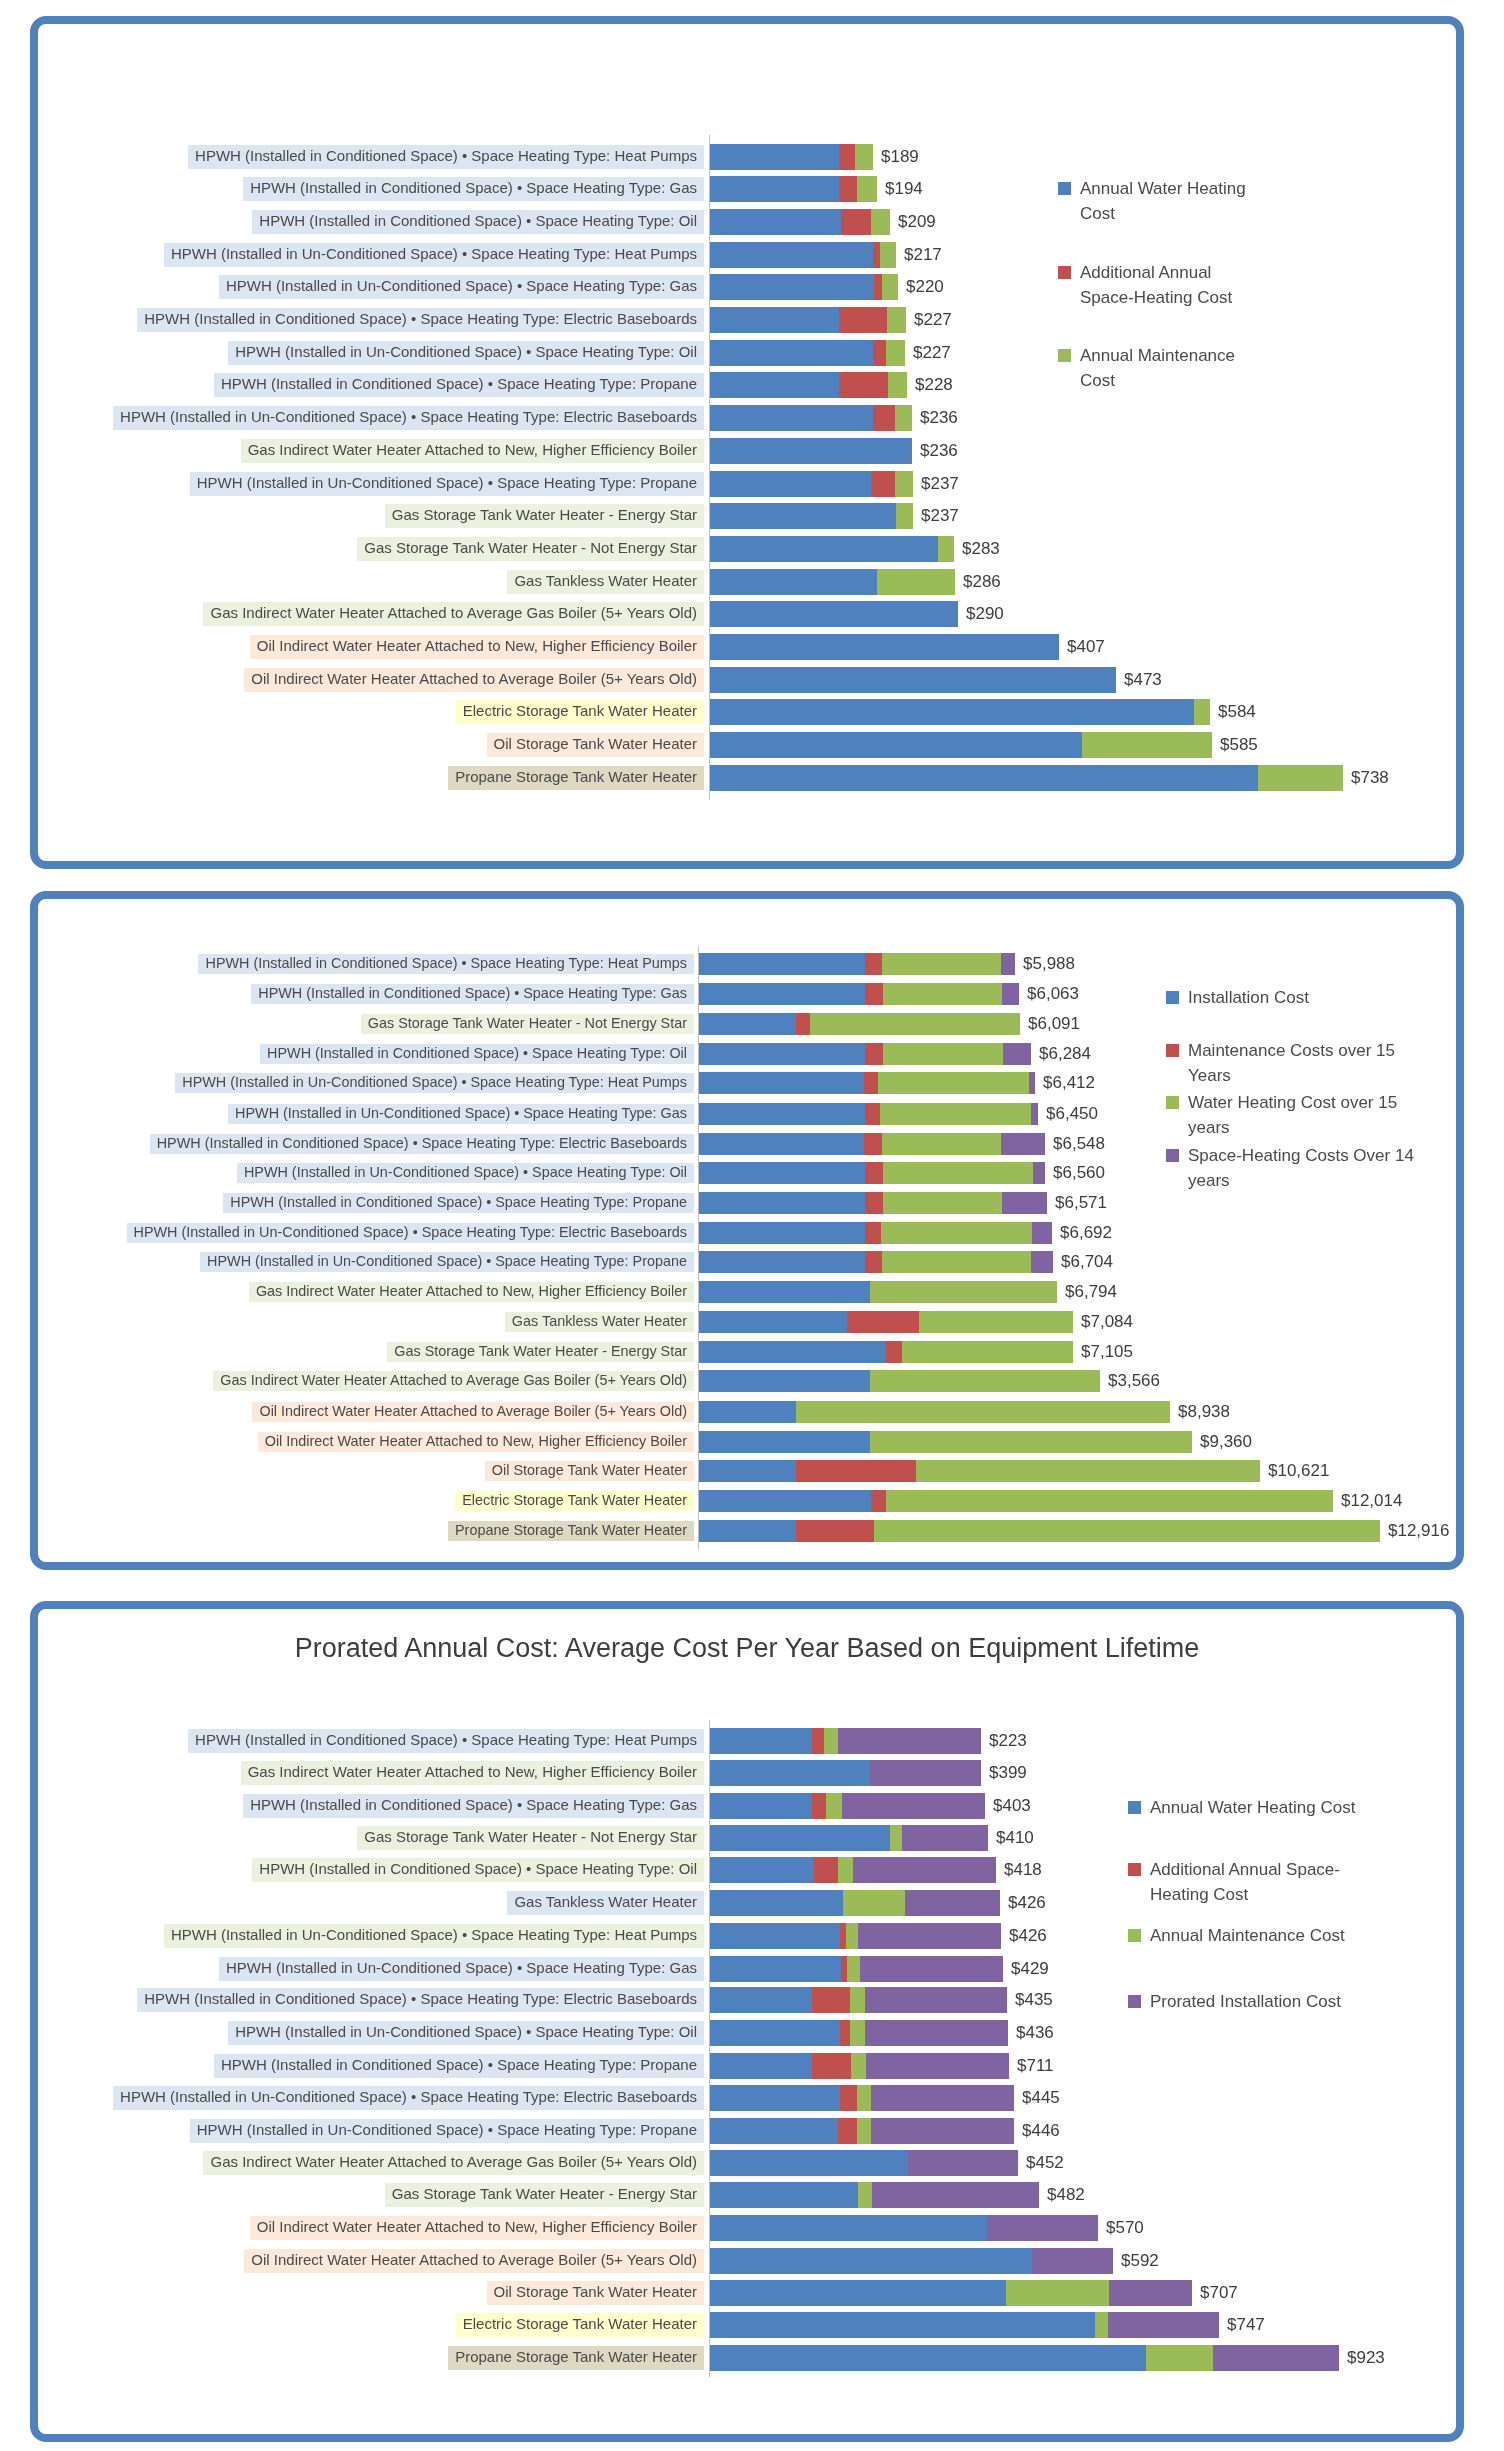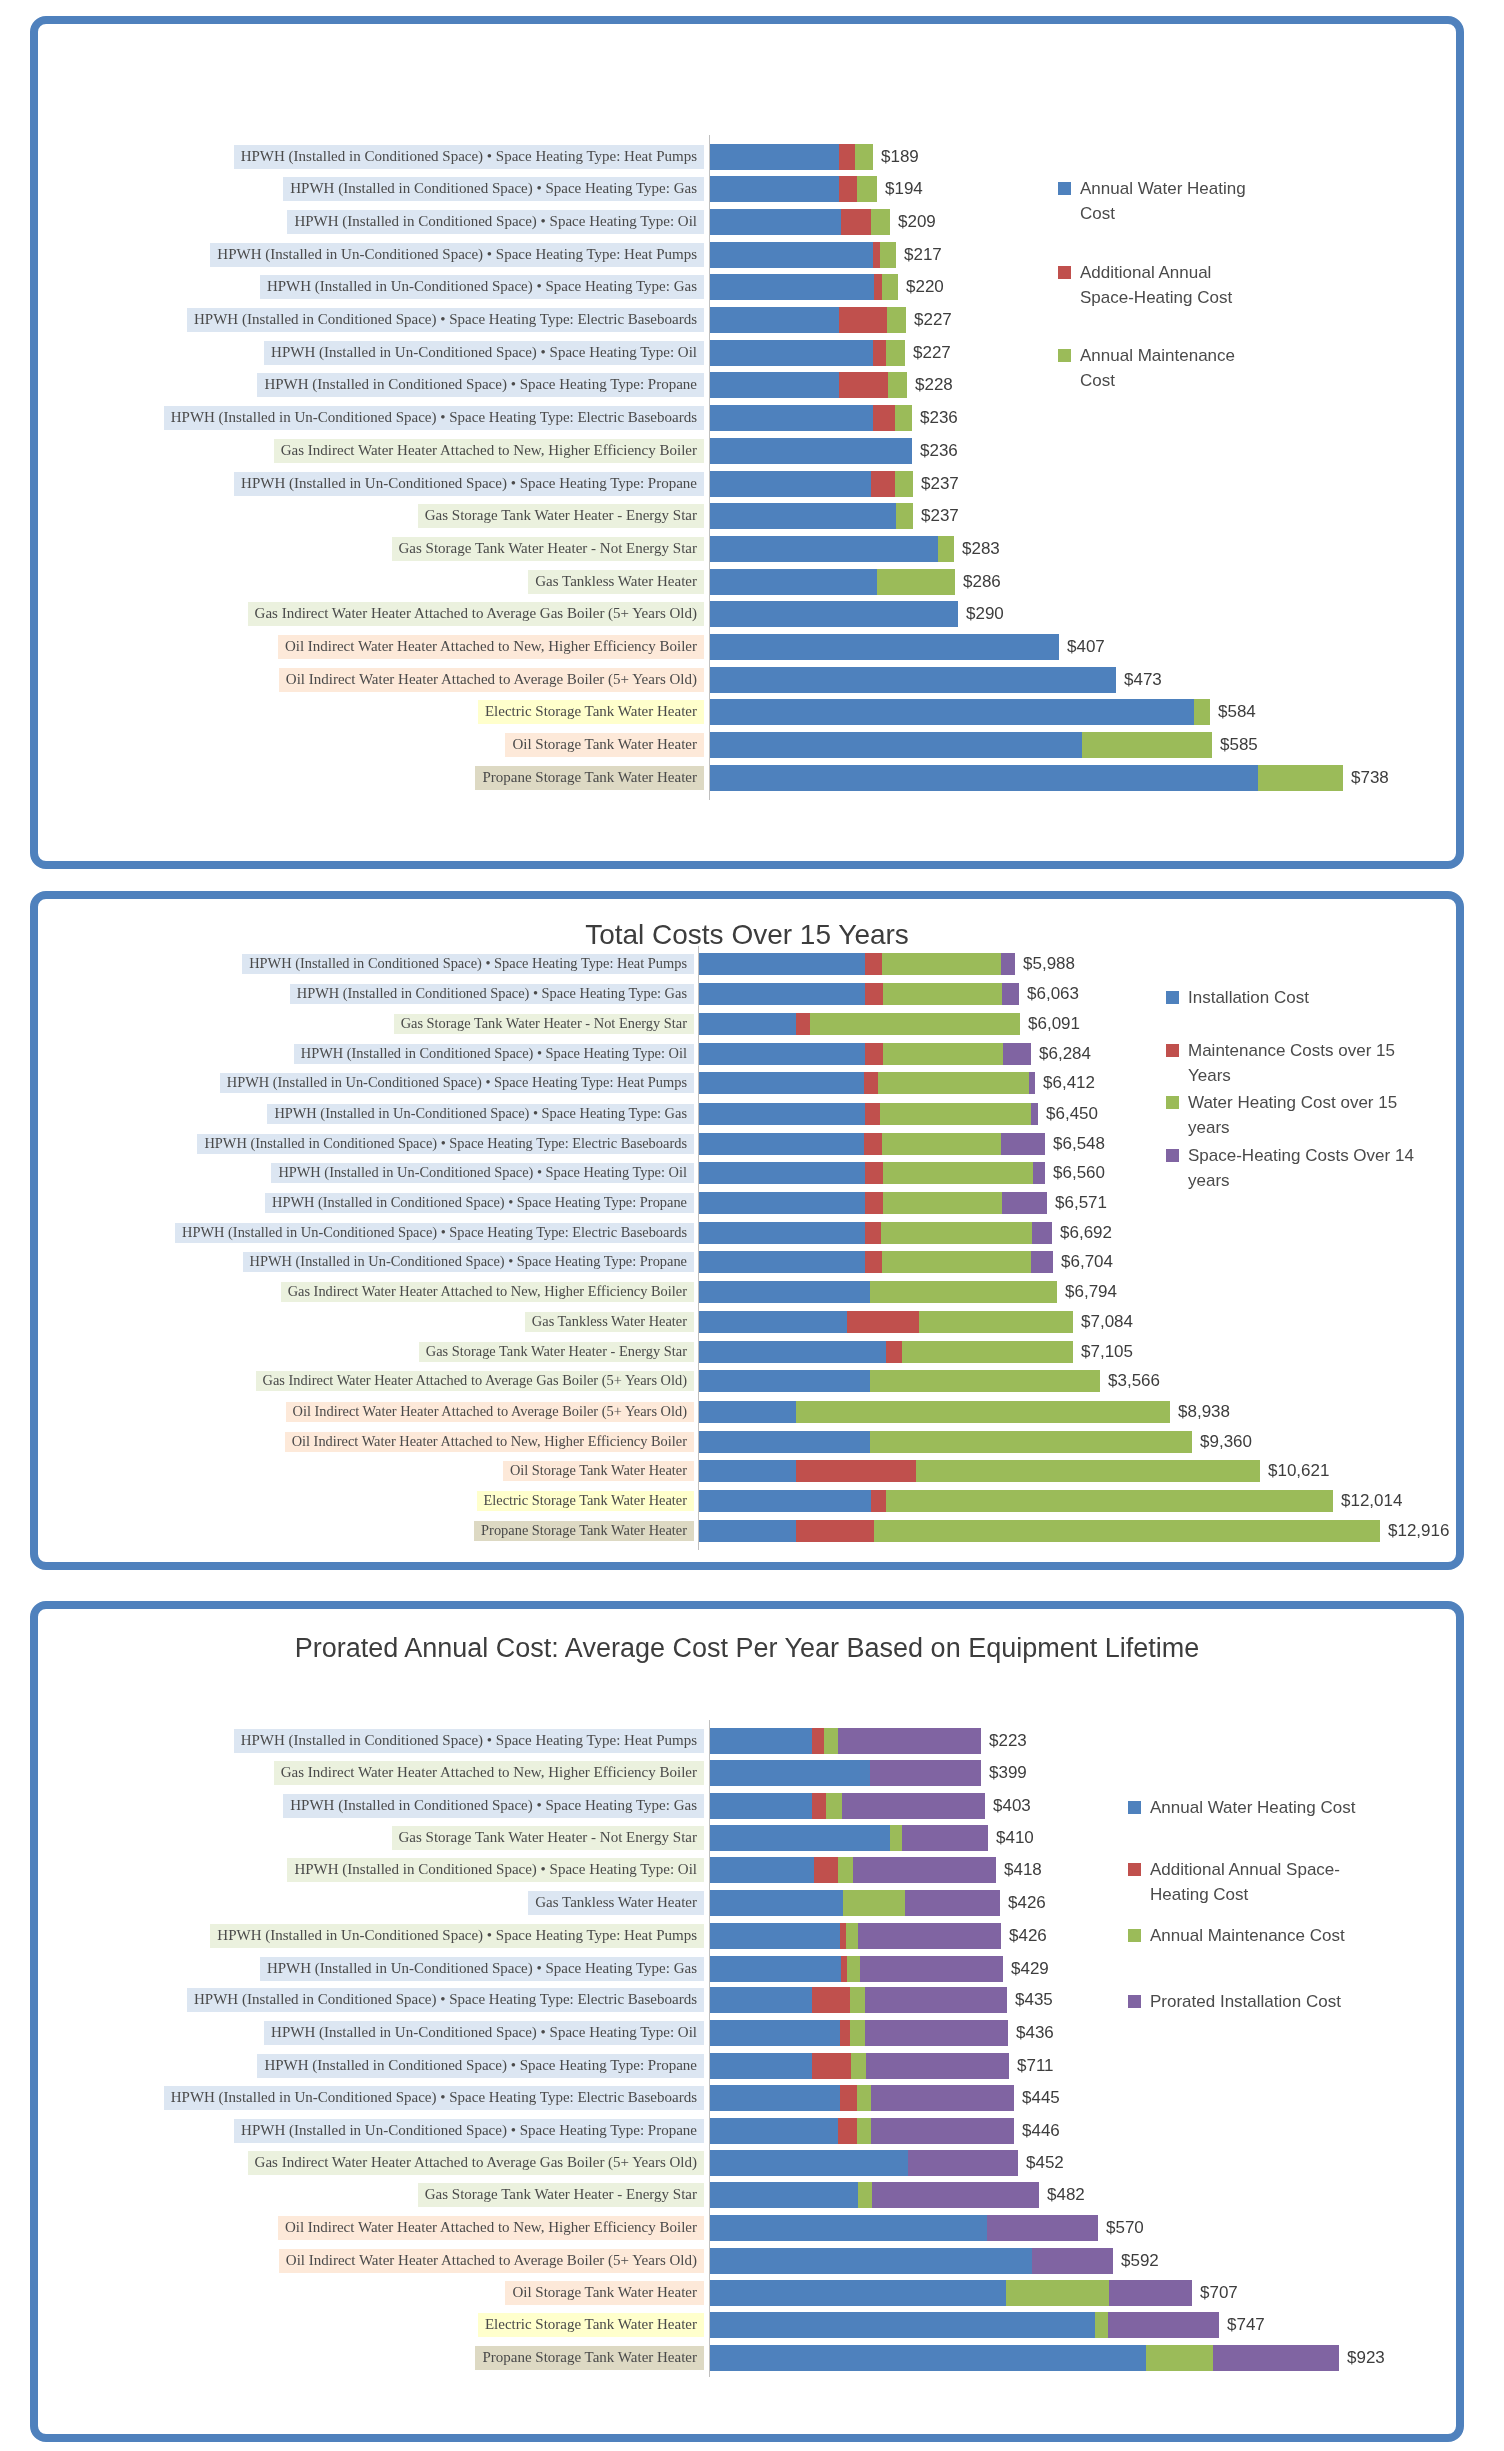--- a/index.html
+++ b/index.html
@@ -22,21 +22,21 @@
   #box1 .chart-title{top:22px;}
   #box2 .chart-title{top:20px;}
   #box3 .chart-title{top:24px;font-size:27px;}
   .chart-subtitle{
     position:absolute;left:0;right:0;text-align:center;
     font-size:15px;color:#595959;top:59px;
   }
   .axis-line{position:absolute;width:1px;background:#bfbfbf;}
   .row{position:absolute;left:22px;display:flex;align-items:center;}
   .row-label{flex:none;text-align:right;color:#4a4a4a;font-size:15px;line-height:1.1;white-space:nowrap;}
-  .tag{display:inline-block;padding:3px 7px 4px 7px;font-family:Liberation Serif, serif;}
+  .tag{display:inline-block;padding:3px 7px 4px 7px;}
   .c2 .tag{padding:2px 7px 2px 7px;font-size:14.4px;}
   .barwrap{flex:none;display:flex;align-items:stretch;}
   .seg{flex:none;}
   .value{flex:none;margin-left:8px;font-size:17px;color:#3d3d3d;white-space:nowrap;}
   .legend-item{position:absolute;display:flex;}
   .swatch{width:13px;height:13px;margin-top:6px;margin-right:9px;flex:none;}
   .legend-label{font-size:17px;line-height:25px;color:#4a4a4a;}
 </style>
 </head>
 <body>
@@ -221,21 +221,20 @@
         <span class="legend-label" style="width: 173px;">Additional Annual Space-Heating Cost</span>
       </div>
       <div class="legend-item" style="left: 1020px; top: 319px; width: 197px;">
         <span class="swatch" style="background: rgb(155, 187, 89);"></span>
         <span class="legend-label" style="width: 173px;">Annual Maintenance Cost</span>
       </div>
     </div>
 </div>
 
 <div class="chart-box c2" id="box2">
-  <div class="chart-title">Total Costs Over 15 Years</div>
   <div class="axis-line" style="left:660px;top:47px;height:604px;"></div>
   <div class="rows">
       <div class="row" style="top: 54px; height: 22px;">
         <div class="row-label" style="width: 634px; margin-right: 5px;"><span class="tag" style="background: rgb(220, 230, 242);">HPWH (Installed in Conditioned Space) • Space Heating Type: Heat Pumps</span></div>
         <div class="barwrap" style="height: 22px;">
           <div class="seg" style="width: 166px; background: rgb(78, 129, 189);"></div>
           <div class="seg" style="width: 17px; background: rgb(192, 80, 77);"></div>
           <div class="seg" style="width: 119px; background: rgb(155, 187, 89);"></div>
           <div class="seg" style="width: 14px; background: rgb(128, 100, 162);"></div>
         </div>

